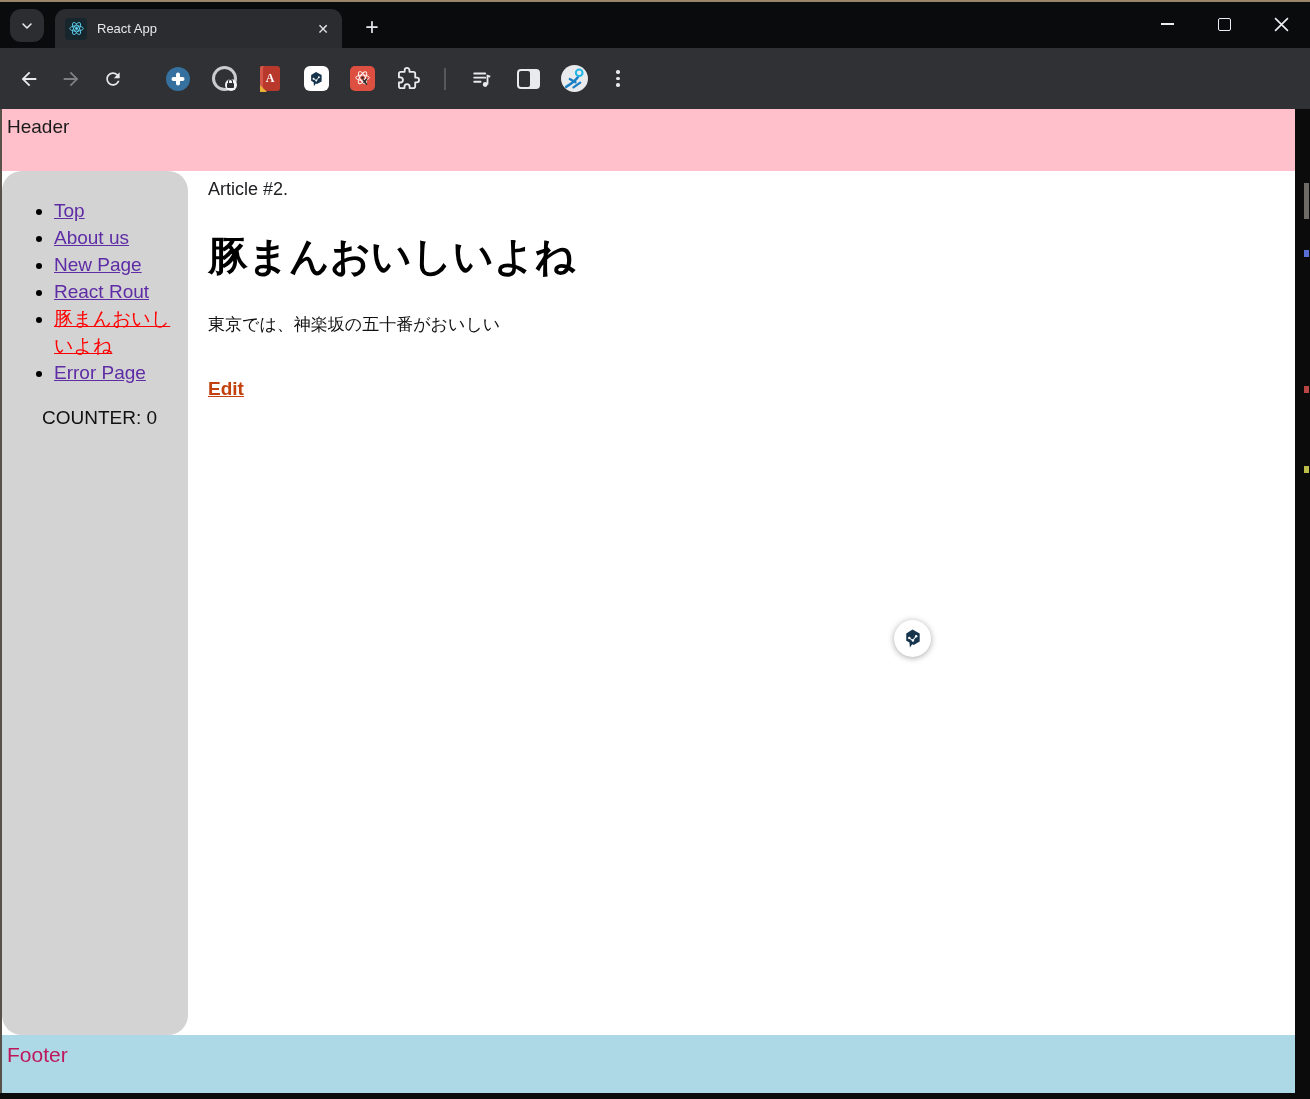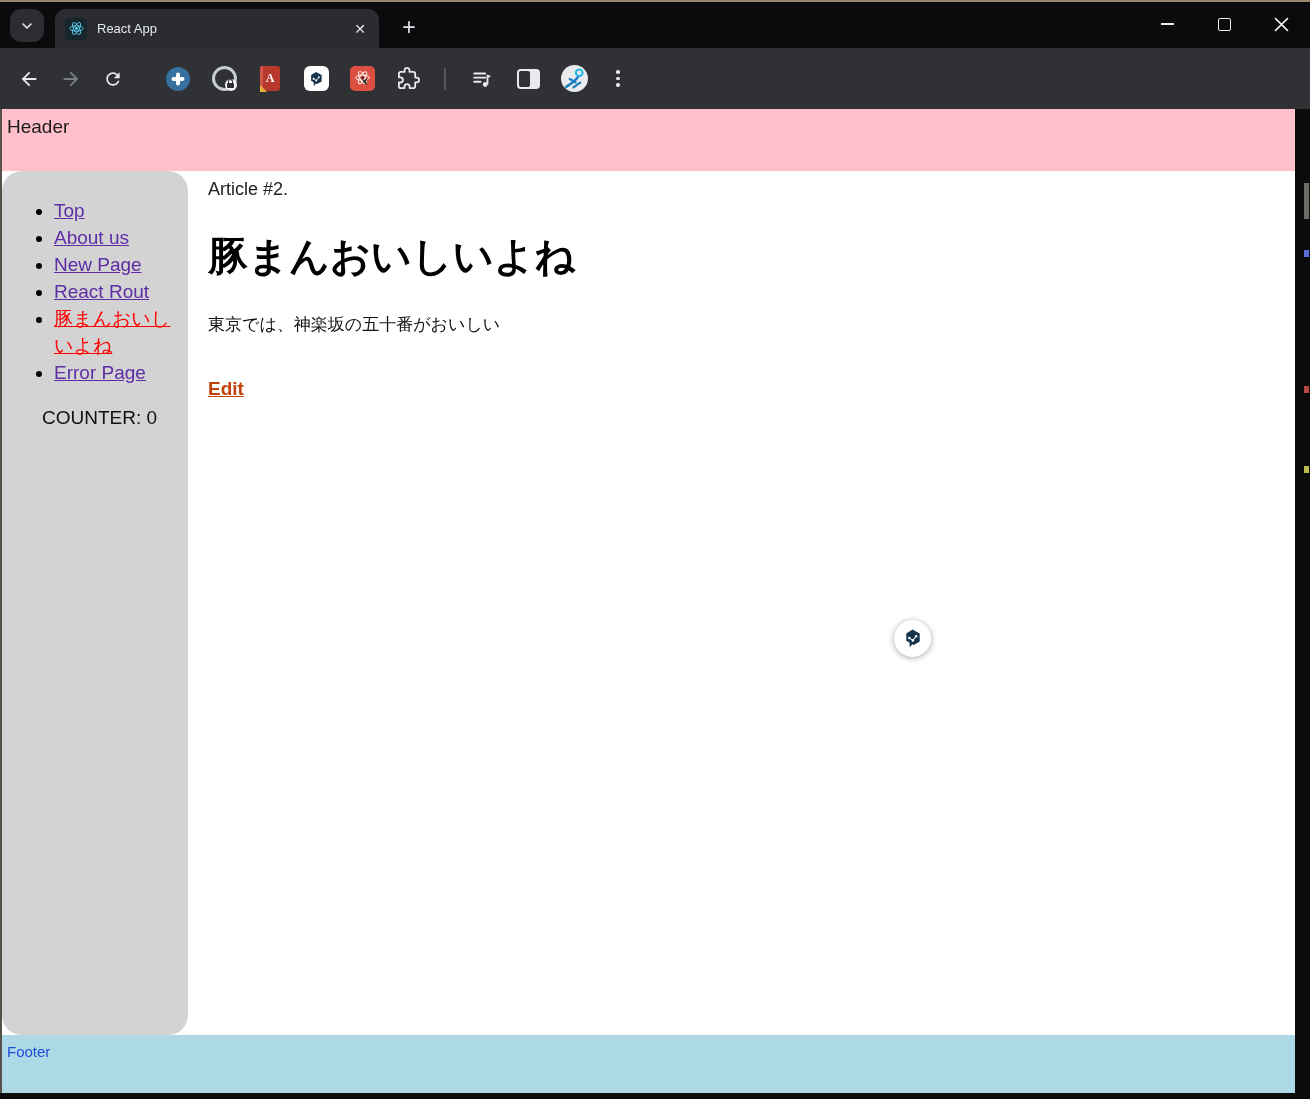--- a/index.html
+++ b/index.html
@@ -8,21 +8,21 @@
     background:#0b0b0c;
     font-family:"Liberation Sans","DejaVu Sans",sans-serif;
   }
   .desktop-sliver{position:absolute;top:0;left:0;width:100%;height:2px;background:#998668;z-index:60}
 
   
   .browser{height:109px;display:flex;flex-direction:column}
   .tabstrip{height:48px;background:#0a0b0d;display:flex;align-items:flex-end;position:relative}
   .tab-search{position:absolute;left:10px;top:9px;width:34px;height:33px;border-radius:11px;
     background:#2c2d31;display:flex;align-items:center;justify-content:center;cursor:pointer}
-  .tab{margin-left:55px;width:324px;height:39px;background:#2a2c2f;border-radius:11px 11px 0 0;
+  .tab{margin-left:55px;width:287px;height:39px;background:#2a2c2f;border-radius:11px 11px 0 0;
     display:flex;align-items:center;padding:0 8px 0 10px;box-sizing:border-box}
   .favicon{width:22px;height:22px;border-radius:4px;background:#17252d;display:flex;
     align-items:center;justify-content:center;flex:none}
   .tab-title{flex:1;margin-left:10px;font-size:13px;color:#e6e9ec;white-space:nowrap;overflow:hidden}
   .tab-close{width:22px;height:22px;color:#dfe2e6;display:flex;align-items:center;justify-content:center;
     font-size:14px;border-radius:50%;cursor:pointer}
   .newtab{margin-left:17px;margin-bottom:8px;width:26px;height:26px;color:#e6e9ec;font-size:23px;
     line-height:1;display:flex;align-items:center;justify-content:center;cursor:pointer}
   .win-controls{margin-left:auto;display:flex;align-items:stretch;height:100%}
   .win-btn{width:57px;display:flex;align-items:center;justify-content:center;cursor:pointer}
@@ -76,21 +76,21 @@
   .sidebar ul{margin:26px 10px 0 0;padding:0 0 0 52px;list-style:disc}
   .sidebar li{font-size:19px;line-height:27px;color:#000}
   .sidebar a{text-decoration:underline;cursor:pointer}
   .counter{margin:21px 0 0;padding-left:40px;font-size:19px;color:#111}
   .main{flex:1;padding:8px 0 0 20px;box-sizing:border-box}
   .eyebrow{margin:0;font-size:18px;color:#202124}
   .article-title{margin:33px 0 0;font-size:40px;font-weight:700;color:#000;line-height:1.15}
   .article-body{margin:34px 0 0;font-size:17px;color:#111}
   .edit-wrap{margin-top:42px}
   .edit-wrap a{font-size:19px;text-decoration:underline;cursor:pointer}
-  .site-footer{height:58px;flex:none;padding:8px 0 0 5px;box-sizing:border-box;font-size:15px;color:#1d4ed8}
+  .site-footer{height:58px;flex:none;padding:8px 0 0 5px;box-sizing:border-box;font-size:21px;color:#be185d}
 
   .float-badge{position:absolute;left:892px;top:449px;width:37px;height:37px;border-radius:50%;background:#fff;
     box-shadow:0 1px 6px rgba(0,0,0,.35);display:flex;align-items:center;justify-content:center;cursor:pointer;z-index:20}
 
   
   .edge-thumb{position:absolute;right:1px;top:183px;width:5px;height:36px;background:#6e6a66;z-index:40}
   .edge-mark{position:absolute;right:1px;width:5px;height:7px;z-index:40}
 </style>
 </head>
 <body>

